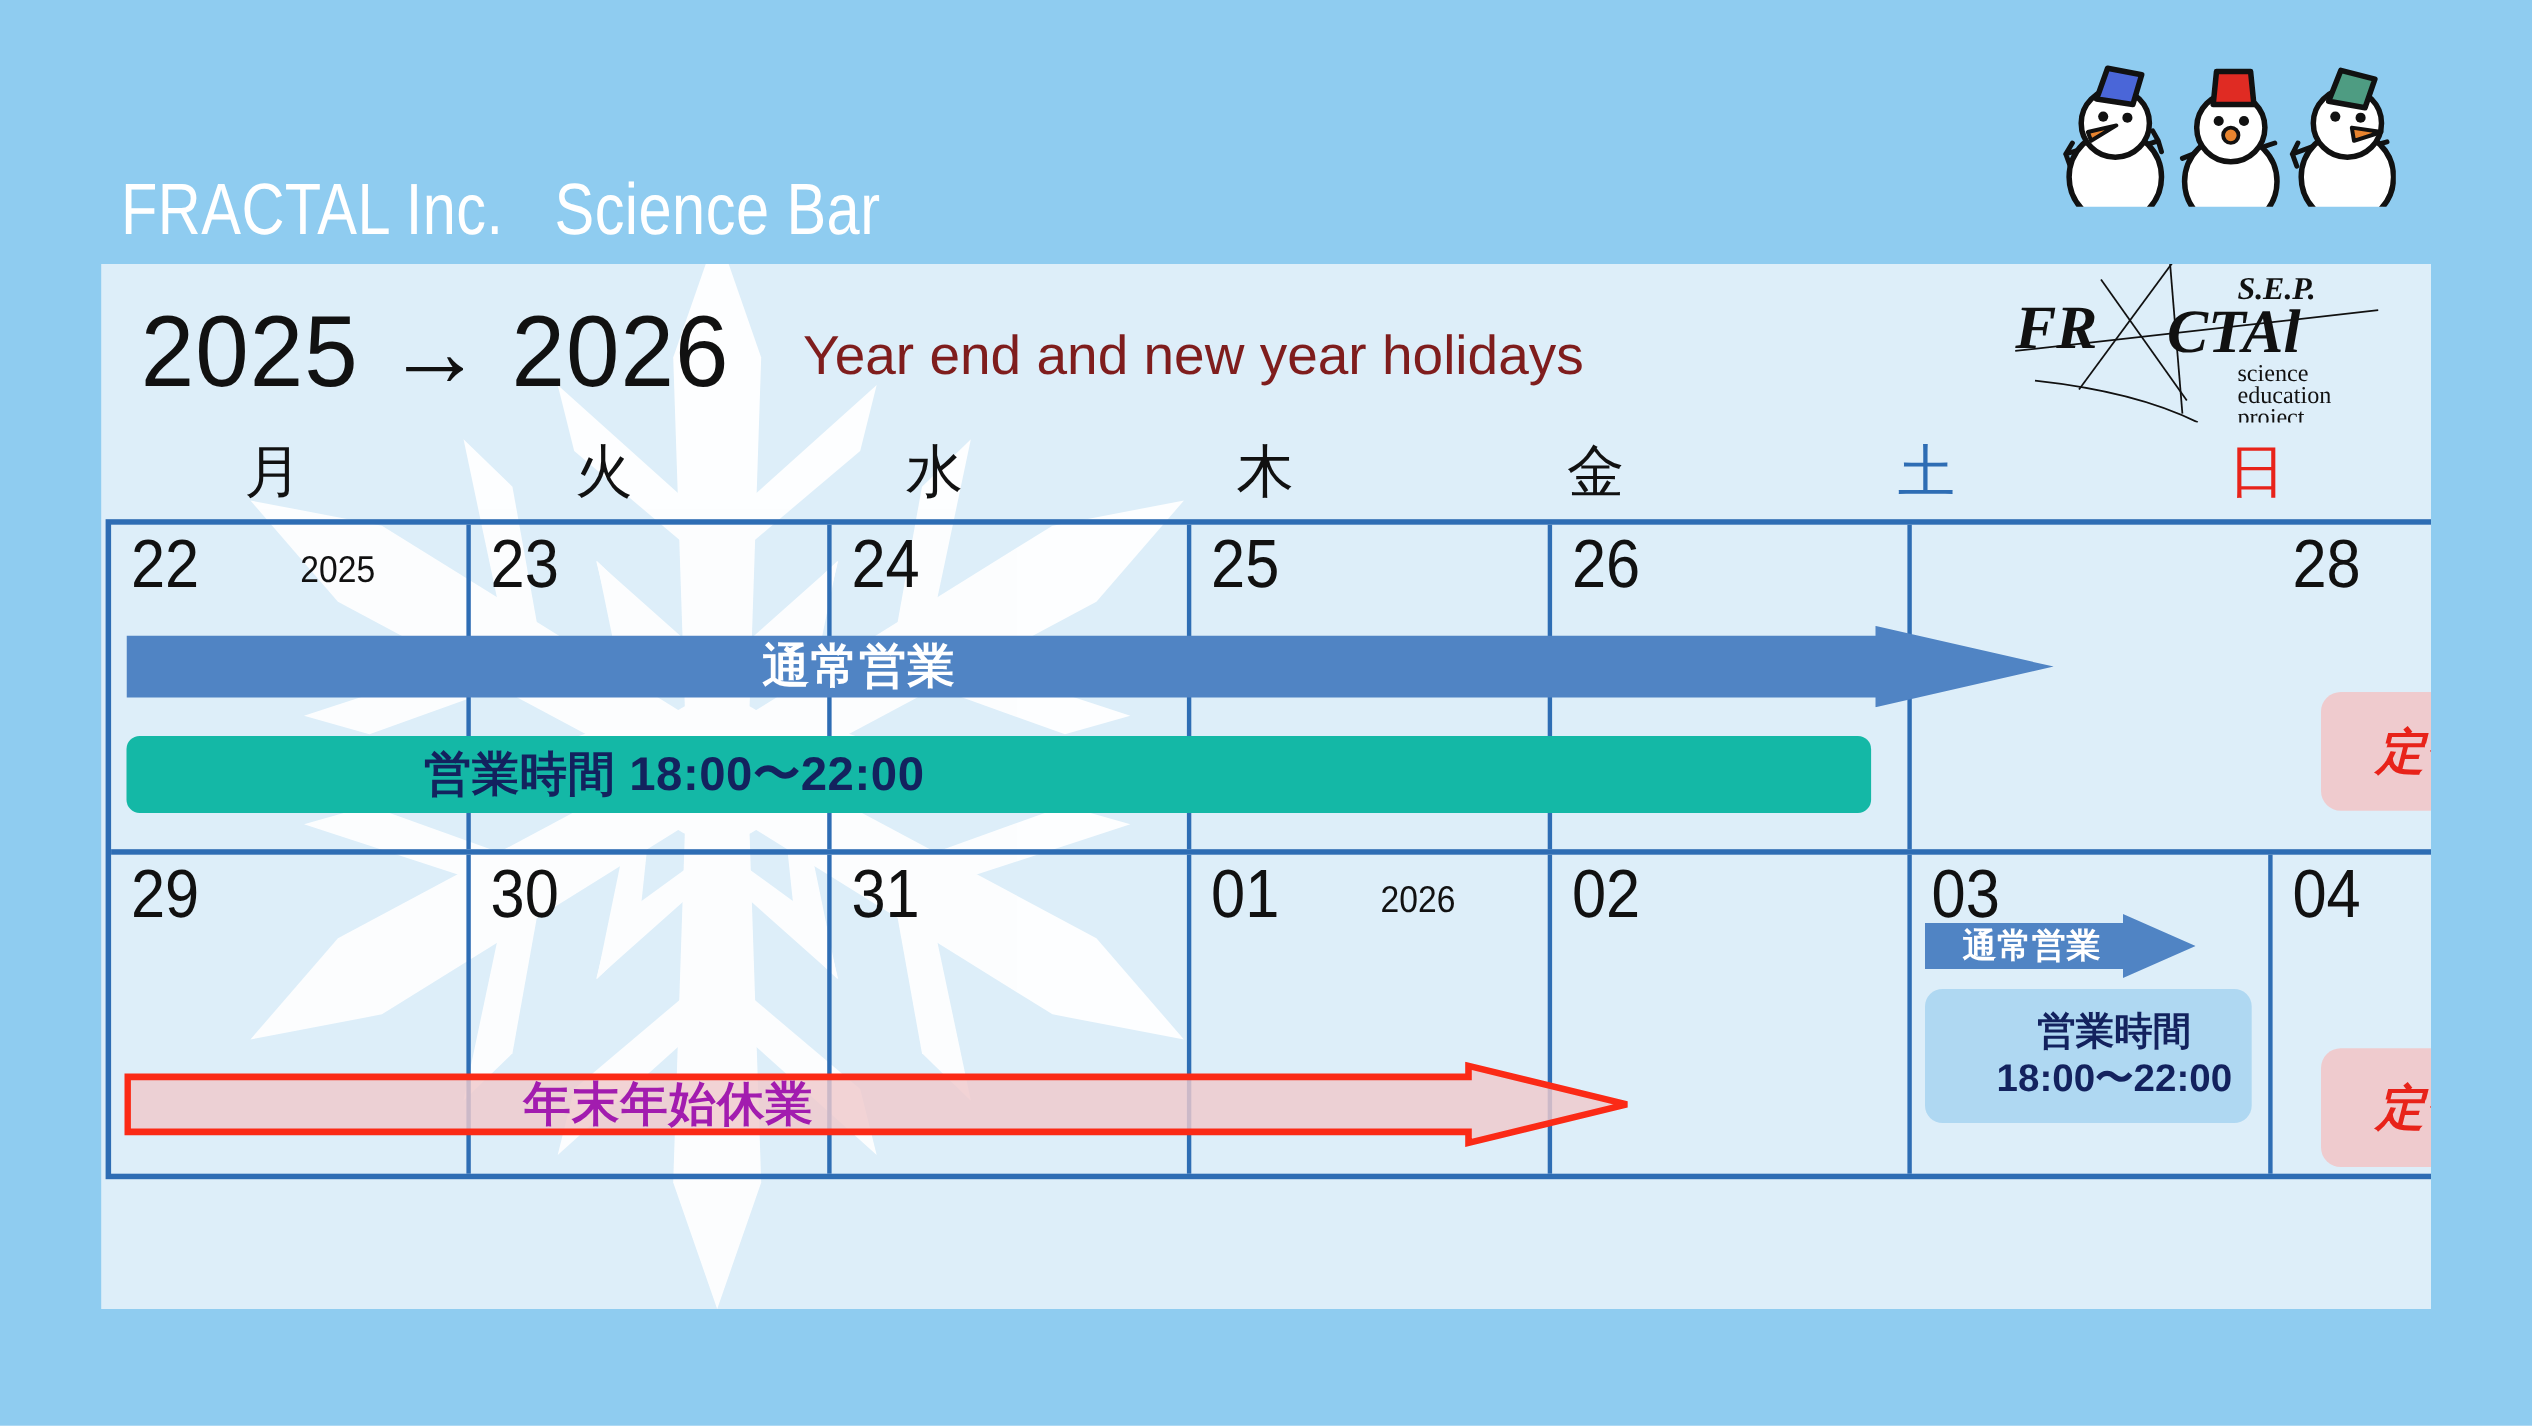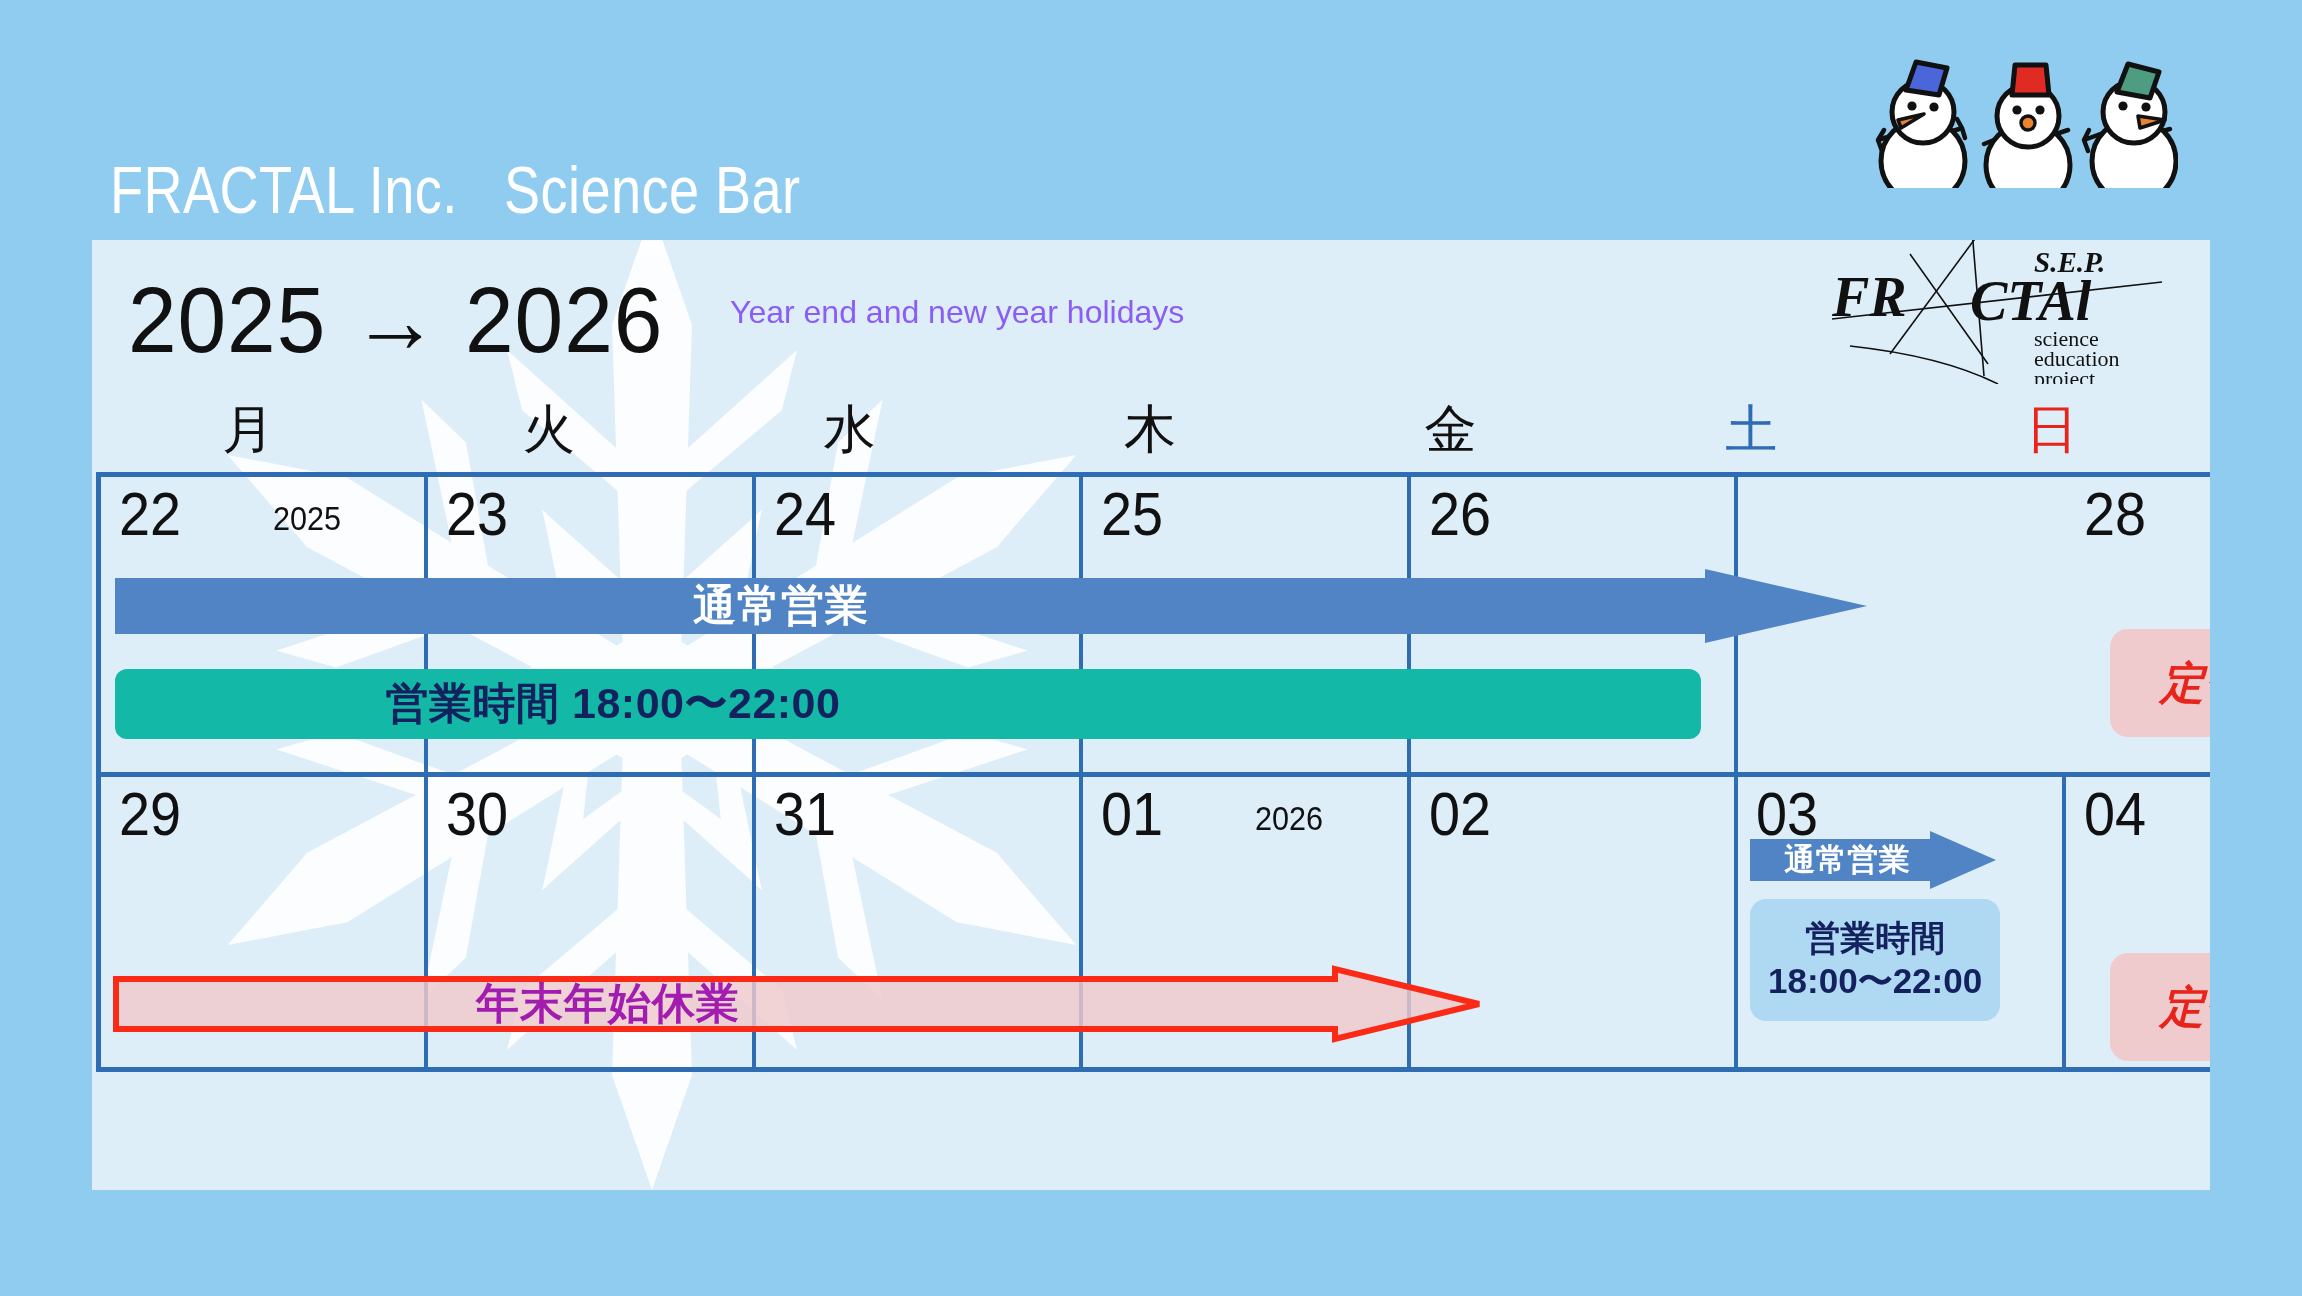--- a/index.html
+++ b/index.html
@@ -34,21 +34,21 @@
   #year-line{
     position:absolute;left:18px;top:22px;width:1700px;height:110px;
   }
   #year-range{
     position:absolute;left:18px;top:6px;
     font-size:92px;color:#111;white-space:pre;letter-spacing:1px;
     transform:scaleX(0.95);transform-origin:left center;
   }
   #year-subtitle{
     position:absolute;left:620px;top:32px;
-    font-size:32px;color:#8b5cf6;white-space:pre;
+    font-size:50px;color:#7f1d1d;white-space:pre;
   }
 
   
   #logo{position:absolute;right:28px;top:-16px;width:370px;height:160px;}
 
   
   #weekday-row{
     position:absolute;left:6px;top:158px;width:2104px;height:62px;
     display:flex;
   }
@@ -131,21 +131,21 @@
   .sat-arrow-label{
     position:absolute;left:0;top:0;width:100%;height:100%;
     display:flex;align-items:center;justify-content:center;
     color:#FFFFFF;font-size:31px;font-weight:bold;letter-spacing:0.5px;
     padding-right:52px;box-sizing:border-box;
   }
   .sat-hours{
     position:absolute;left:12px;top:122px;width:250px;height:122px;
     background:#AFD8F2;border-radius:16px;
     display:flex;flex-direction:column;align-items:center;justify-content:center;
-    color:#13225E;font-size:35px;font-weight:bold;line-height:1.22;
+    color:#13225E;font-size:35px;font-weight:bold;line-height:1.22;padding-left:47px;
   }
 </style>
 </head>
 <body>
 
 <div id="header-title">FRACTAL Inc.   Science Bar</div>
 
 <div id="snowmen">
   <svg viewBox="0 0 340 140" width="340" height="140">
     <g stroke="#111" stroke-width="4.5" stroke-linecap="round" fill="none">

